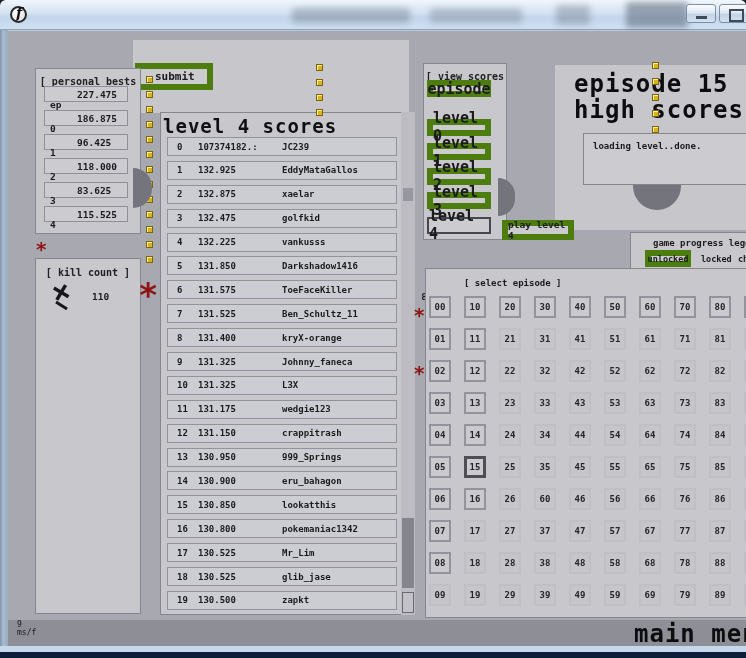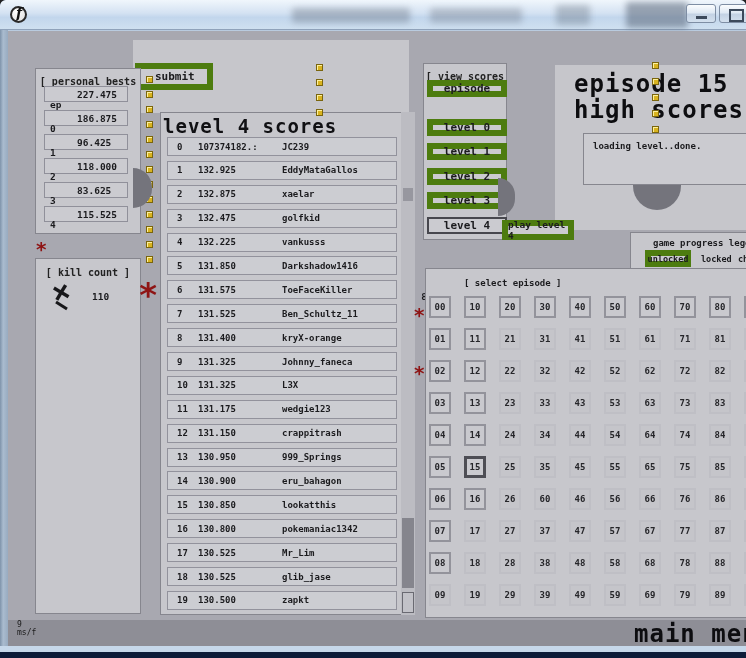--- a/index.html
+++ b/index.html
@@ -86,21 +86,21 @@
     align-items:center;font-size:9px;font-weight:bold;}
   .sr-rank{width:30px;padding-left:9px;} .sr-score{width:84px;} .sr-name{flex:1;}
   
   #scrollbar{position:absolute;left:393px;top:81px;width:14px;height:503px;background:#bcbcc2;}
   #sb-marker{position:absolute;left:2px;top:76px;width:10px;height:13px;background:#97979f;}
   #sb-thumb{position:absolute;left:1px;top:406px;width:12px;height:70px;background:#85858d;}
   #sb-btn{position:absolute;left:1px;top:480px;width:12px;height:21px;background:#c2c2c8;
     border:1px solid #6a6a72;}
   
   #vs-buttons{position:absolute;left:419px;top:49px;display:flex;flex-direction:column;gap:7.6px;}
-  .vs-btn{width:80px;height:17px;font-size:11px;}
+  .vs-btn{width:64px;height:17px;font-size:15px;}
   .vs-btn:first-of-type{margin-bottom:14px;}
   #play-btn{position:absolute;left:494px;top:189px;width:72px;height:20px;font-size:9.5px;}
   
   #heading{position:absolute;right:2px;top:40px;font-size:24px;font-weight:bold;
     line-height:26px;letter-spacing:1px;color:#0d0d10;}
   #loading-box{position:absolute;left:575px;top:102px;width:180px;height:52px;background:#cbcbd0;
     border:1px solid #86868e;}
   #loading-text{position:absolute;left:9px;top:7px;font-size:9px;font-weight:bold;}
   
   #legend{left:622px;top:201px;width:160px;height:46px;}

